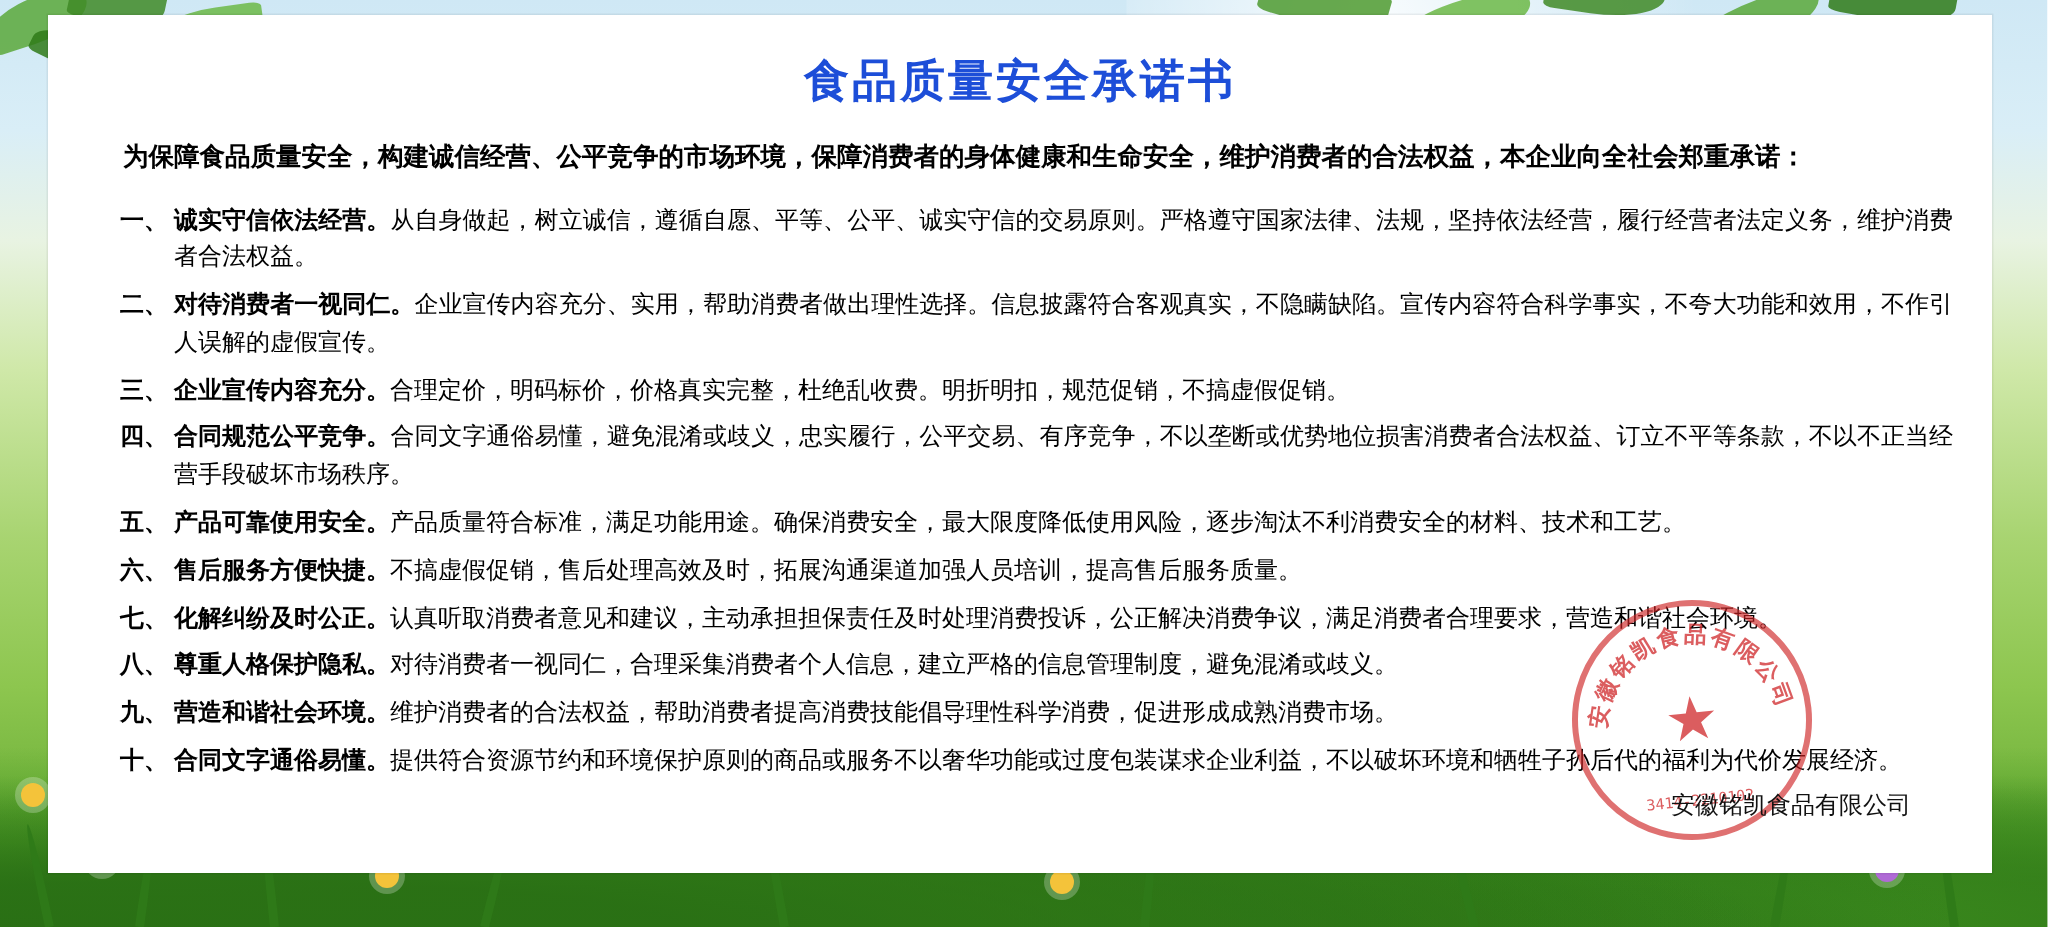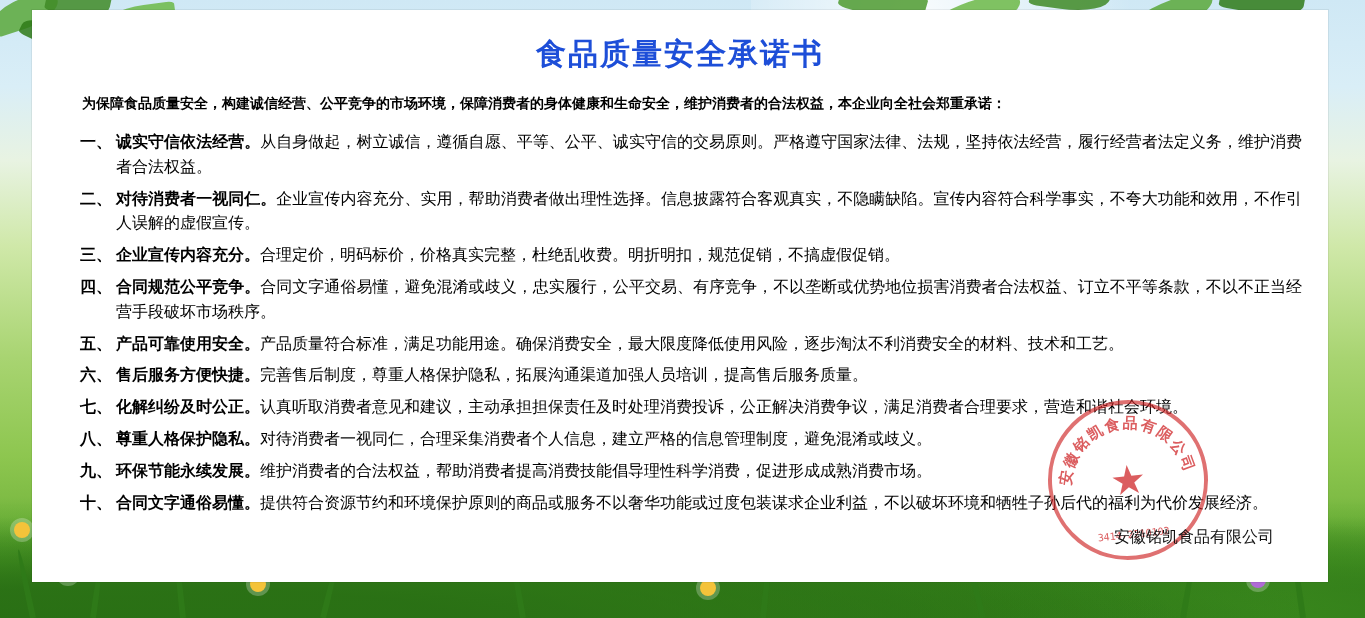--- a/index.html
+++ b/index.html
@@ -94,21 +94,21 @@
     text-align: center;
     font-size: 30px;
     font-weight: bold;
     letter-spacing: 2px;
     color: #1d4ed8;
     margin: 6px 0 18px 0;
     font-family: "DejaVu Sans", "Liberation Sans", sans-serif;
   }
 
   .lead {
-    font-size: 14px;
+    font-size: 17px;
     font-weight: bold;
     color: #000;
     line-height: 1.5;
     margin: 0 0 16px 0;
     padding-left: 24px;
     font-family: "DejaVu Sans", "Liberation Sans", sans-serif;
   }
 
   .clauses {
     margin: 0;
@@ -270,36 +270,36 @@
         <span class="clause-body"><span class="clause-head">合同规范公平竞争。</span><span>合同文字通俗易懂，避免混淆或歧义，忠实履行，公平交易、有序竞争，不以垄断或优势地位损害消费者合法权益、订立不平等条款，不以不正当经营手段破坏市场秩序。</span></span>
       </li>
 
       <li class="clause">
         <span class="clause-num">五、</span>
         <span class="clause-body"><span class="clause-head">产品可靠使用安全。</span><span>产品质量符合标准，满足功能用途。确保消费安全，最大限度降低使用风险，逐步淘汰不利消费安全的材料、技术和工艺。</span></span>
       </li>
 
       <li class="clause">
         <span class="clause-num">六、</span>
-        <span class="clause-body"><span class="clause-head">售后服务方便快捷。</span><span>完善售后制度，尊重人格保护隐私，拓展沟通渠道加强人员培训，提高售后服务质量。</span></span>
+        <span class="clause-body"><span class="clause-head">售后服务方便快捷。</span><span>不搞虚假促销，售后处理高效及时，拓展沟通渠道加强人员培训，提高售后服务质量。</span></span>
       </li>
 
       <li class="clause">
         <span class="clause-num">七、</span>
         <span class="clause-body"><span class="clause-head">化解纠纷及时公正。</span><span>认真听取消费者意见和建议，主动承担担保责任及时处理消费投诉，公正解决消费争议，满足消费者合理要求，营造和谐社会环境。</span></span>
       </li>
 
       <li class="clause">
         <span class="clause-num">八、</span>
         <span class="clause-body"><span class="clause-head">尊重人格保护隐私。</span><span>对待消费者一视同仁，合理采集消费者个人信息，建立严格的信息管理制度，避免混淆或歧义。</span></span>
       </li>
 
       <li class="clause">
         <span class="clause-num">九、</span>
-        <span class="clause-body"><span class="clause-head">环保节能永续发展。</span><span>维护消费者的合法权益，帮助消费者提高消费技能倡导理性科学消费，促进形成成熟消费市场。</span></span>
+        <span class="clause-body"><span class="clause-head">营造和谐社会环境。</span><span>维护消费者的合法权益，帮助消费者提高消费技能倡导理性科学消费，促进形成成熟消费市场。</span></span>
       </li>
 
       <li class="clause">
         <span class="clause-num">十、</span>
         <span class="clause-body"><span class="clause-head">合同文字通俗易懂。</span><span>提供符合资源节约和环境保护原则的商品或服务不以奢华功能或过度包装谋求企业利益，不以破坏环境和牺牲子孙后代的福利为代价发展经济。</span></span>
       </li>
 
     </ul>
 
     <div class="sign-area">

